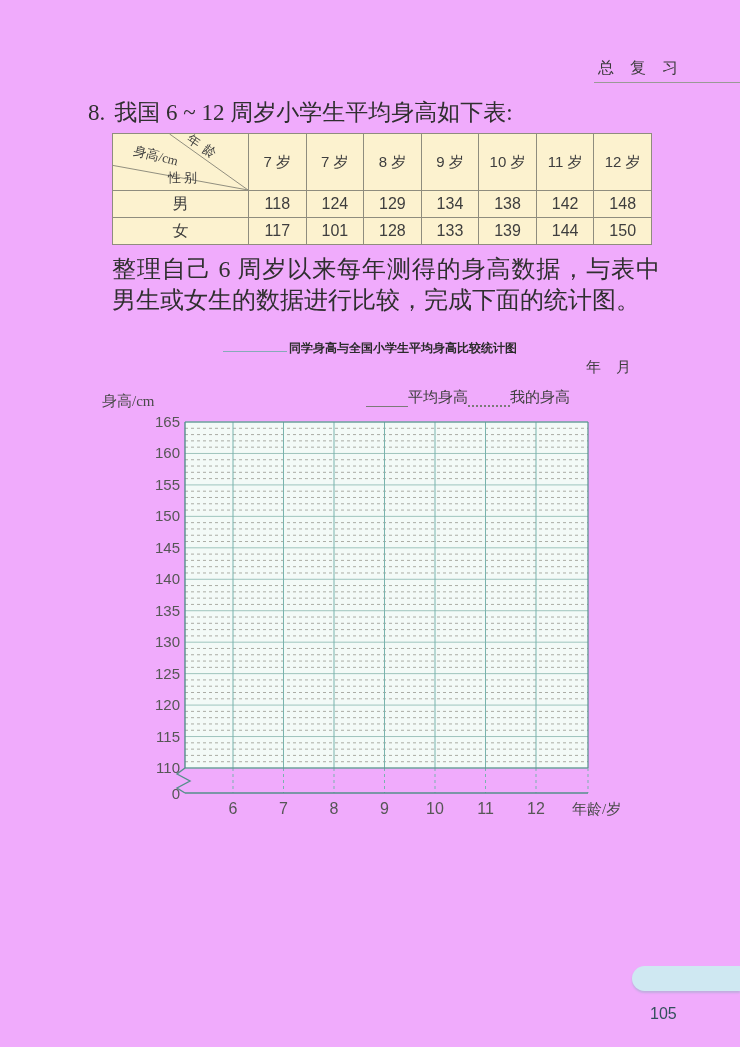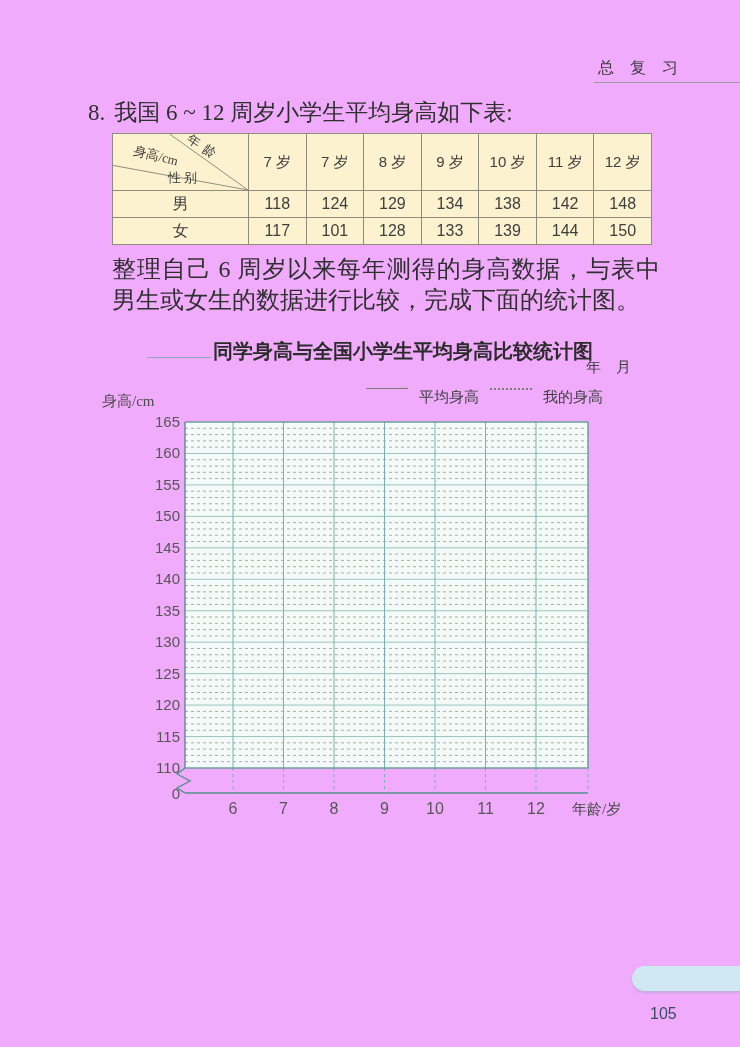--- a/index.html
+++ b/index.html
@@ -68,34 +68,34 @@
     position:absolute; top:338px; left:0; width:740px;
     text-align:center;
   }
   .title-blank {
     display:inline-block; width:64px; height:14px;
     border-bottom:1.5px solid #86aab8; vertical-align:baseline;
     margin-right:2px;
   }
   .title-text {
     font-family:"Liberation Sans","DejaVu Sans",sans-serif;
-    font-weight:bold; font-size:20px; color:#2b2b2b;
+    font-weight:bold; font-size:12px; color:#2b2b2b;
   }
   .date-line {
     position:absolute; top:358px; left:586px;
     font-size:15px; color:#3e3e3e;text-align:center;
   }
   
   .ylabel {
     position:absolute; top:392px; left:102px;
     font-size:15px; color:#4a4a4a;
   }
   .legend {
     position:absolute; top:388px; left:366px;
-    display:flex; align-items:flex-start; gap:11px;
+    display:flex; align-items:flex-end; 
     font-size:15px; color:#3f3f3f;
   }
   .leg-solid { width:42px; border-top:1.6px solid #7b7b78; }
   .leg-dotted { width:42px; border-top:2px dotted #7b7b78; }
   .chart-svg { position:absolute; top:412px; left:150px; }
   svg text {
     font-family:"Liberation Sans","DejaVu Sans",sans-serif;
   }
   svg text.cjk {
     font-family:"Liberation Serif","DejaVu Serif",serif;

